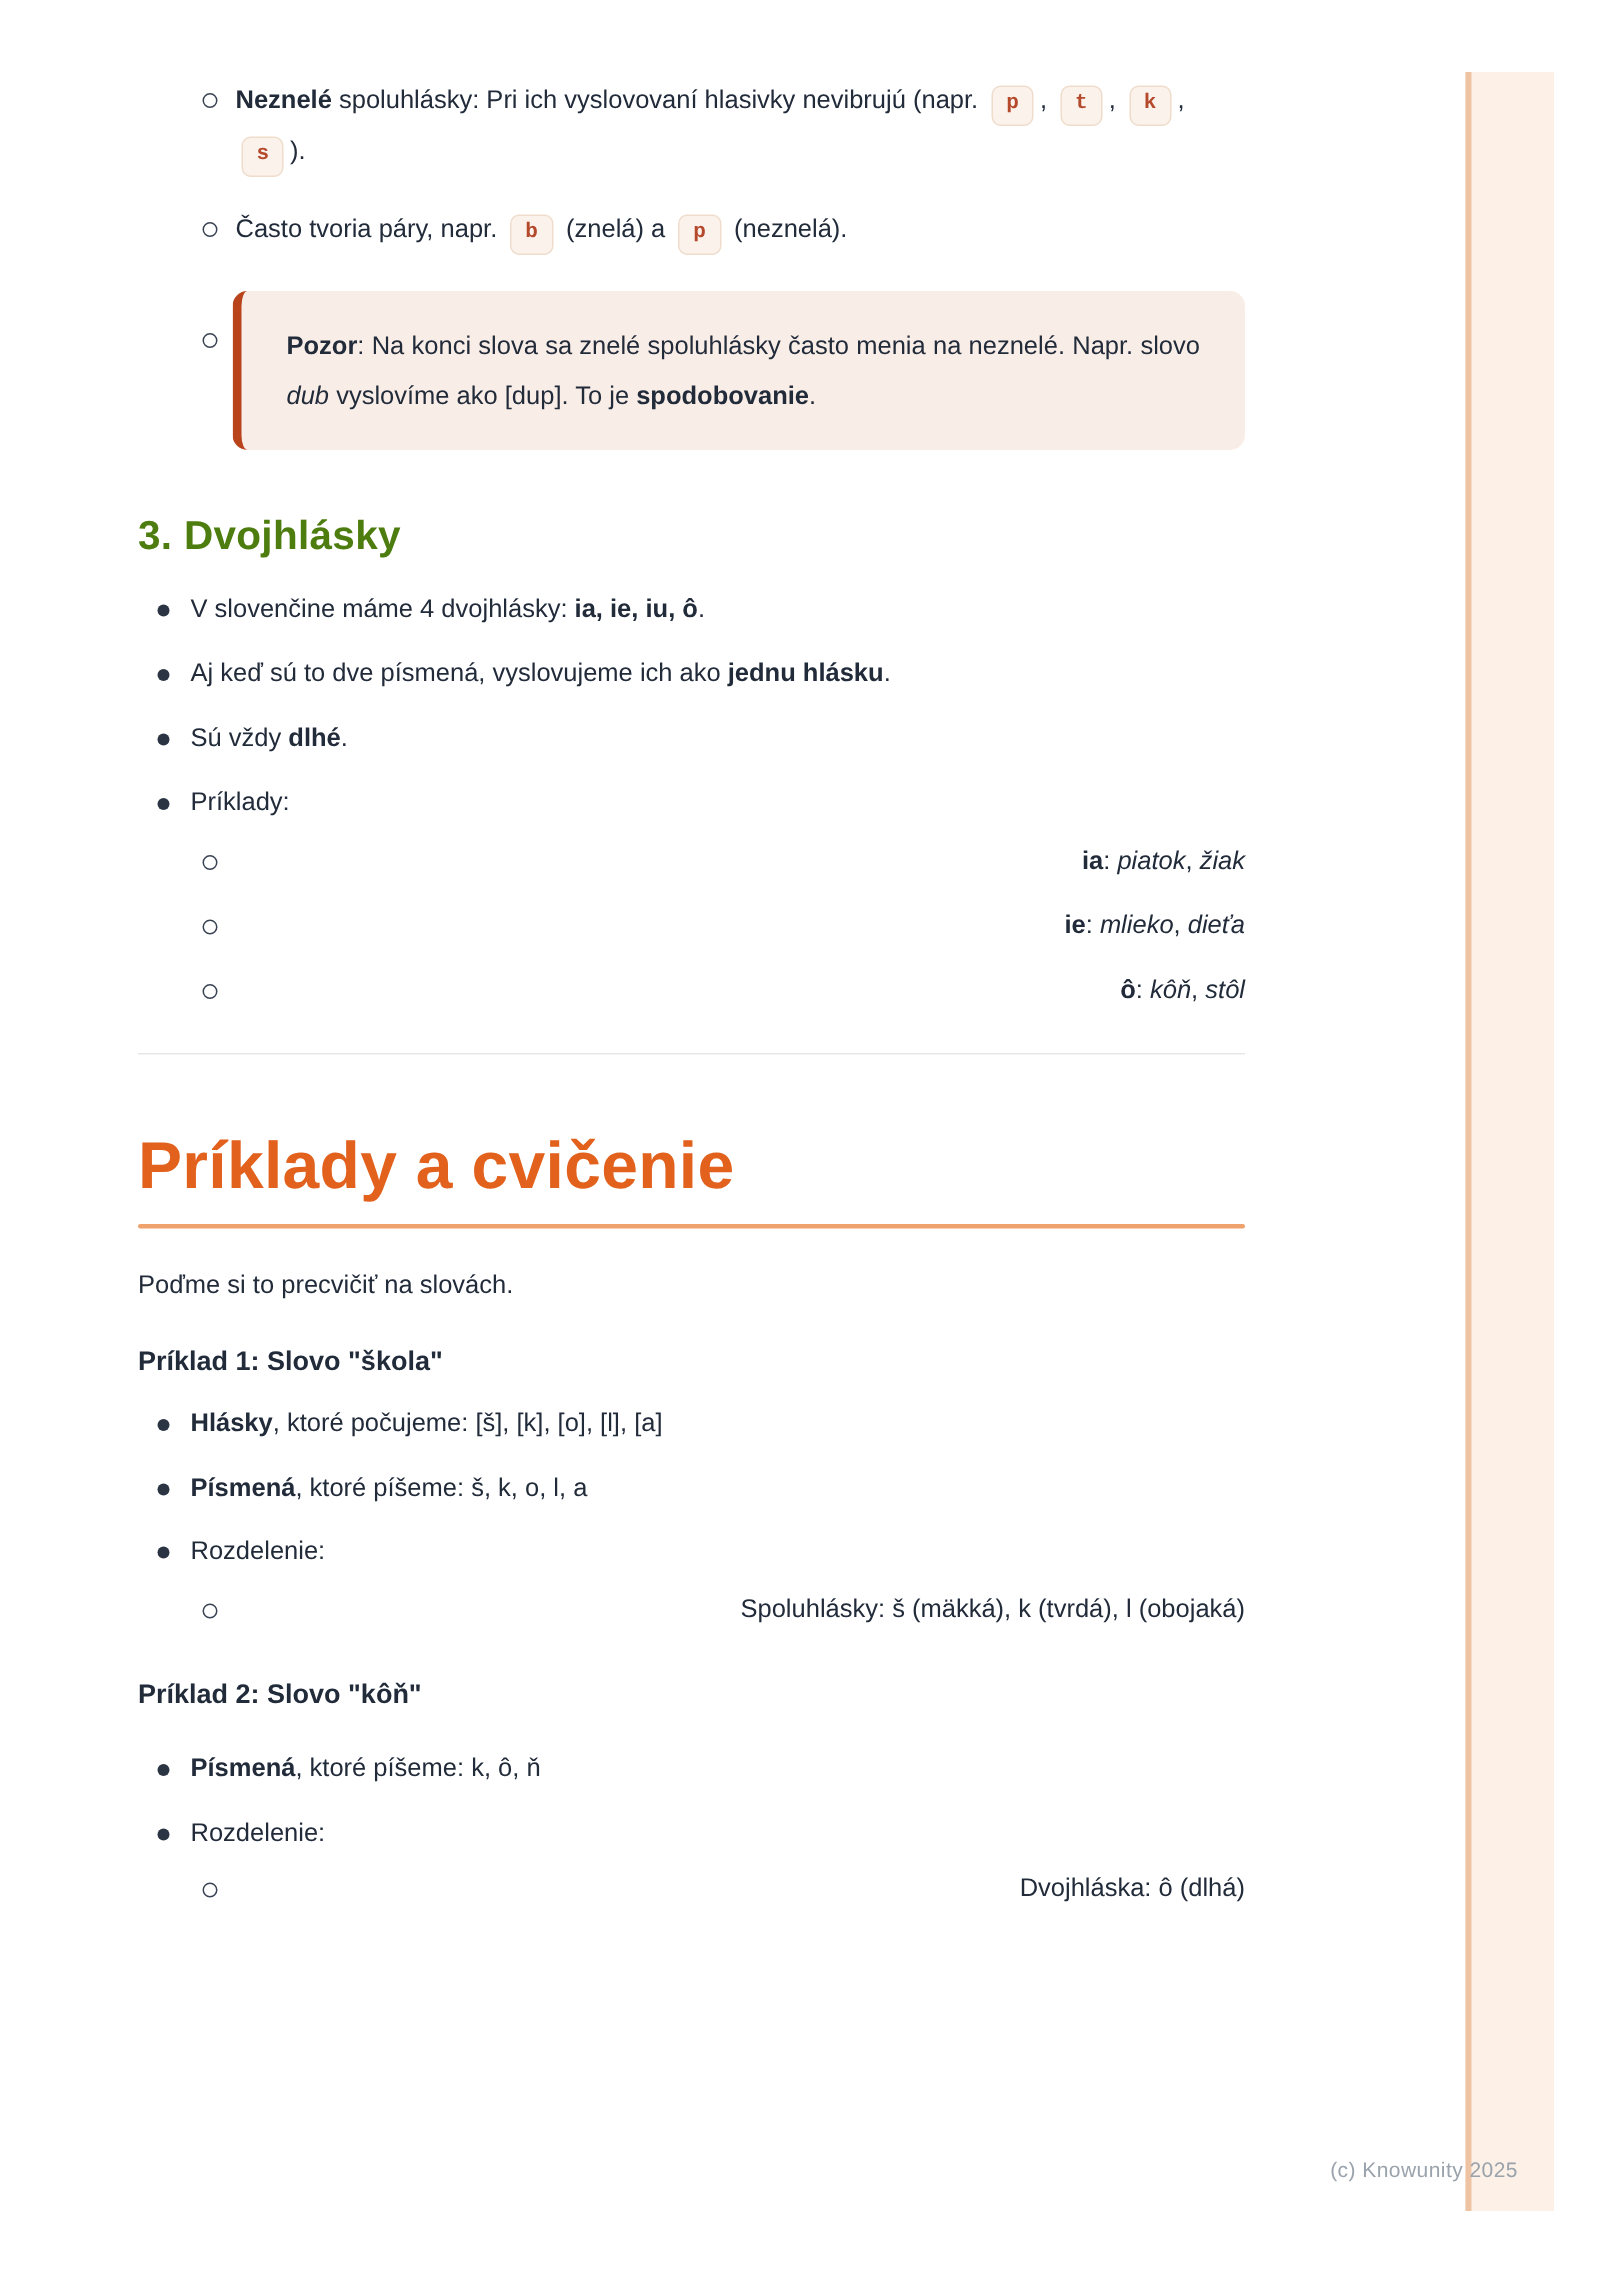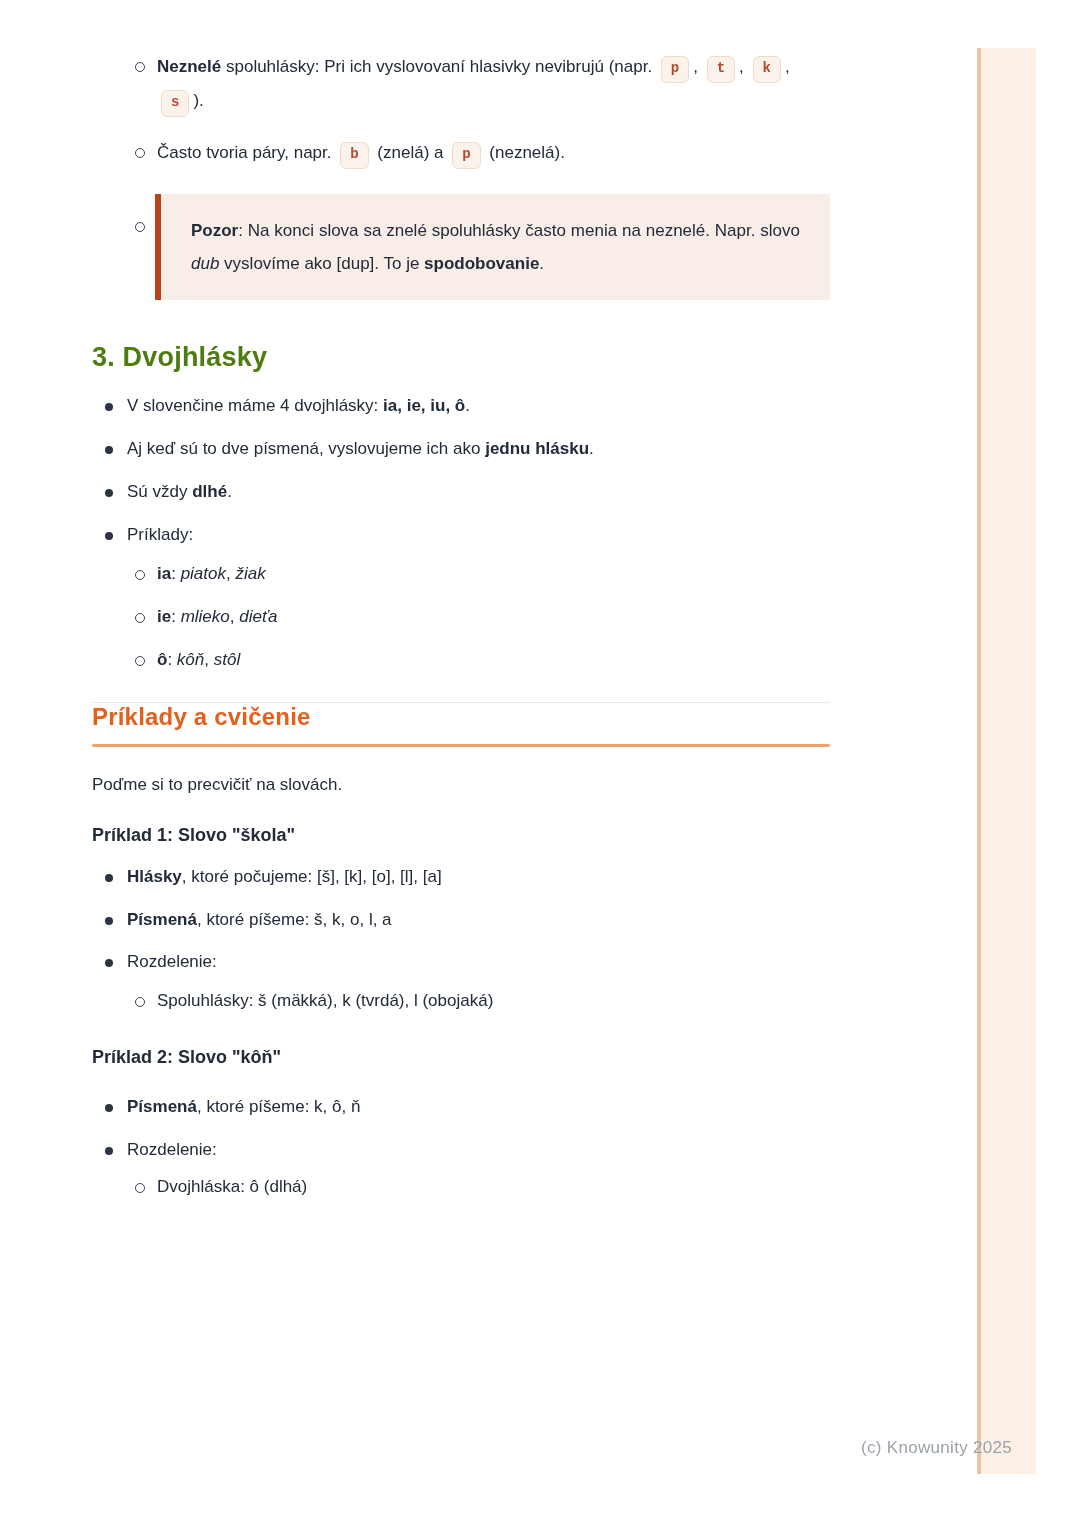--- a/index.html
+++ b/index.html
@@ -31,48 +31,48 @@
     left:-22px; top:12px; width:8px; height:8px;
     border:1.5px solid #3a4354; border-radius:50%; background:transparent;
   }
   .top-sublist > li.row2 { margin-bottom:24px; }
   .top-sublist > li.callout-row { line-height:1.35; }
   .top-sublist > li.callout-row::before { top:28px; }
 
   
   .callout {
     margin-left:-2px; width:675px;
-    background:#f9ede7; border-left:6px solid #b9441c; border-radius:0;
+    background:#f9ede7; border-left:6px solid #b9441c; border-radius:10px;
     padding:20px 30px;
   }
   .callout p { font-size:17px; line-height:33px; text-align:justify; }
 
   
   h2.section-h {
     margin-top:42px; font-size:27px; font-weight:700; color:#4d7c0f; letter-spacing:0.2px;
   }
   h1.page-h {
-    font-size:24px; font-weight:700; color:#e2611c; letter-spacing:0.2px;
+    margin-top:50px; font-size:44px; font-weight:700; color:#e2611c; letter-spacing:0.2px;
   }
   .h-underline { margin-top:13px; width:738px; height:3px; background:#efa26b; border-radius:2px; }
 
   
   .main-list { padding-left:35px; }
   .main-list.l1 { margin-top:22px; }
   .main-list.l2 { margin-top:20px; }
   .main-list.l3 { margin-top:28px; }
   .main-list > li { margin-bottom:20px; }
   .main-list > li::before {
     left:-22px; top:8px; width:8px; height:8px; border-radius:50%; background:#2b3442;
   }
 
   
   .sub-list { padding-left:30px; margin-top:16px; }
   .sub-list.tight { margin-top:14px; }
-  .sub-list > li { margin-bottom:20px; }
+  .sub-list > li { margin-bottom:20px;text-align:right; }
   .sub-list > li::before { top:7px; }
   .sub-list > li:last-child { margin-bottom:0; }
 
   .divider { border:none; border-top:1px solid #e7e7e7; margin-top:30px; }
 
   .intro { margin-top:28px; font-size:17px; }
   .example-title { font-size:18px; font-weight:700; }
   .example-title.t1 { margin-top:30px; }
   .example-title.t2 { margin-top:34px; }
 
@@ -82,21 +82,21 @@
   .seg-code {
     display:inline-block; margin:0 4px; padding:2px 9px 3px;
     background:#fbf2ec; border:1px solid #efdccb; border-radius:6px;
     font-family:"Liberation Mono", "DejaVu Sans Mono", monospace;
     font-size:14px; font-weight:700; color:#b4492c; line-height:1.4;
     vertical-align:baseline;
   }
 
   .footer {
     position:absolute; top:1438px; right:68px; z-index:2;
-    font-size:17px; color:#9aa2ab; letter-spacing:0.3px;
+    font-size:14px; color:#9aa2ab; letter-spacing:0.3px;
   }
 </style>
 </head>
 <body>
 
 <div class="page">
 
   <div class="stripe"></div>
 
   <div class="content">

